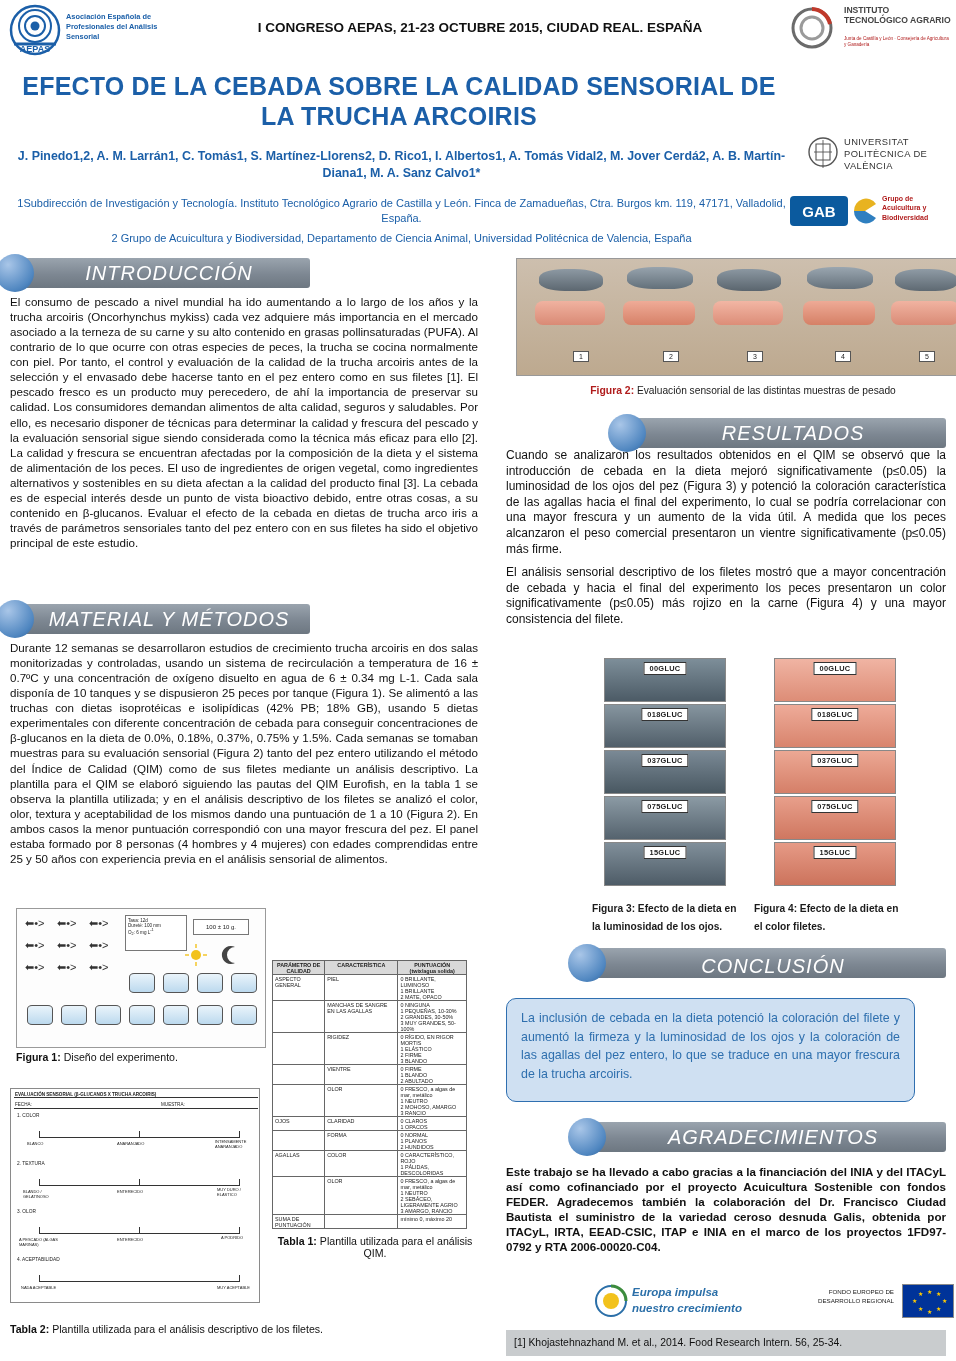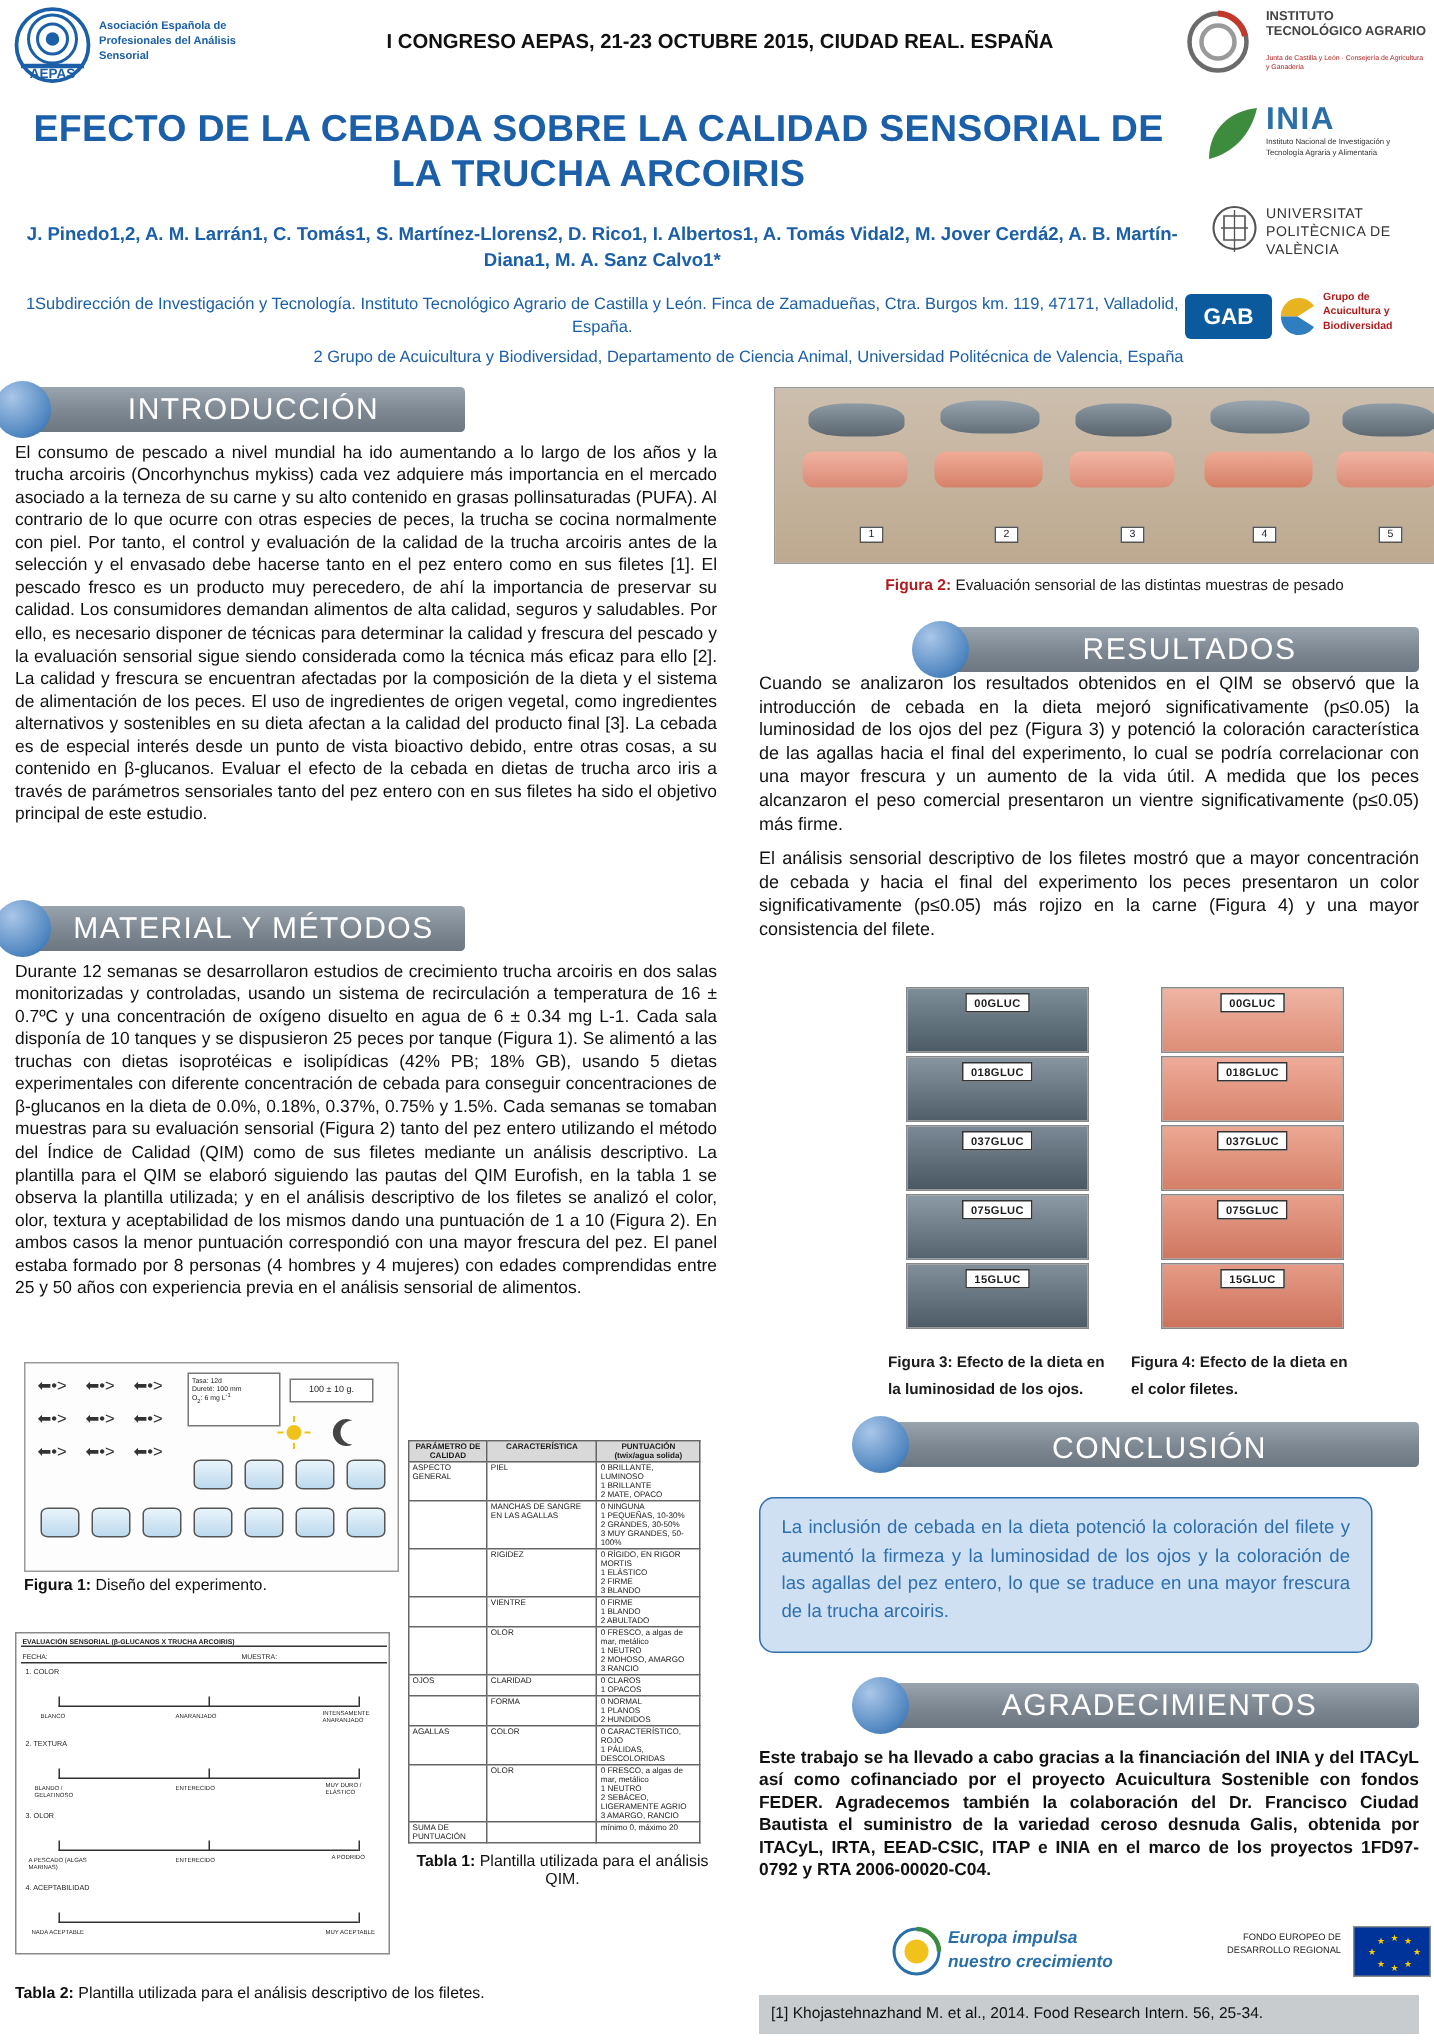--- a/index.html
+++ b/index.html
@@ -50,21 +50,21 @@
     background: linear-gradient(to bottom,#9aa4ae 0%, #7d8792 55%, #6d7781 100%);
     border-radius:3px;
     color:#ffffff; font-size:20px; letter-spacing:1px;
     display:flex; align-items:center; justify-content:center;
   }
   .sec-head .circle {
     position:absolute; left:-14px; top:-4px; width:38px; height:38px;
     border-radius:50%;
     background: radial-gradient(circle at 32% 28%, #a9c6e8, #4f86c0 70%, #2d5f95);
   }
-  .sec-head span { position:relative; z-index:2; padding-left:18px; }
+  .sec-head span { position:relative; z-index:2; padding-left:18px;font-style:italic; }
 
   
   .col-left { position:absolute; left:10px; top:258px; width:468px; }
   .col-right { position:absolute; left:492px; top:258px; width:454px; }
 
   .body-text {
     font-size:11.6px; line-height:1.30; text-align:justify; color:#111;
   }
   .body-text p { margin:0 0 8px 0; }
 
@@ -167,27 +167,20 @@
     <div class="itacyl-logo">
       <svg width="58" height="46" viewBox="0 0 58 46" style="position:absolute;left:0;top:2px;">
         <circle cx="26" cy="22" r="19" fill="none" stroke="#6b6b6b" stroke-width="3"></circle>
         <circle cx="26" cy="22" r="11" fill="none" stroke="#9a9a9a" stroke-width="3"></circle>
         <path d="M26 3 A19 19 0 0 1 44 18" fill="none" stroke="#c0392b" stroke-width="4"></path>
       </svg>
       <div style="position:absolute;left:58px;top:2px;width:108px;font-size:8.6px;line-height:1.15;color:#444;font-weight:bold;">INSTITUTO TECNOLÓGICO AGRARIO</div>
       <div style="position:absolute;left:58px;top:32px;width:108px;font-size:4.6px;line-height:1.2;color:#b01c1c;">Junta de Castilla y León · Consejería de Agricultura y Ganadería</div>
     </div>
 
-    <div class="inia-logo">
-      <svg width="44" height="42" viewBox="0 0 44 42" style="position:absolute;left:0;top:0;">
-        <path d="M6 38 C6 18, 20 6, 38 4 C34 22, 22 34, 6 38 Z" fill="#3d8c3d"></path>
-      </svg>
-      <div style="position:absolute;left:44px;top:0px;font-size:21px;font-weight:bold;color:#2b6fa8;letter-spacing:1px;">INIA</div>
-      <div style="position:absolute;left:44px;top:24px;width:106px;font-size:5.2px;line-height:1.25;color:#333;">Instituto Nacional de Investigación y Tecnología Agraria y Alimentaria</div>
-    </div>
 
     <div class="upv-logo">
       <svg width="34" height="40" viewBox="0 0 34 40" style="position:absolute;left:0;top:0;">
         <circle cx="17" cy="18" r="14" fill="none" stroke="#555" stroke-width="1.4"></circle>
         <path d="M10 10 h14 v16 h-14 z" fill="none" stroke="#555" stroke-width="1.1"></path>
         <path d="M17 6 v28 M8 18 h18" stroke="#555" stroke-width="0.9"></path>
       </svg>
       <div style="position:absolute;left:38px;top:2px;width:108px;font-size:9.4px;line-height:1.25;color:#333;letter-spacing:0.4px;">UNIVERSITAT POLITÈCNICA DE VALÈNCIA</div>
     </div>
 
@@ -196,21 +189,21 @@
       <svg width="26" height="30" viewBox="0 0 26 30" style="position:absolute;left:62px;top:4px;">
         <path d="M2 15 A12 12 0 0 1 24 8 L13 15 Z" fill="#e8b320"></path>
         <path d="M2 15 A12 12 0 0 0 24 22 L13 15 Z" fill="#2f7fc0"></path>
       </svg>
       <div style="position:absolute;left:92px;top:2px;width:70px;font-size:7px;line-height:1.35;color:#b01c1c;font-weight:bold;">Grupo de Acuicultura y Biodiversidad</div>
     </div>
 
     <div class="main-title">EFECTO DE LA CEBADA SOBRE LA CALIDAD SENSORIAL DE LA TRUCHA ARCOIRIS</div>
     <div class="authors">J. Pinedo1,2, A. M. Larrán1, C. Tomás1, S. Martínez-Llorens2, D. Rico1, I. Albertos1, A. Tomás Vidal2, M. Jover Cerdá2, A. B. Martín-Diana1, M. A. Sanz Calvo1*</div>
     <div class="affil" style="top:196px;">1Subdirección de Investigación y Tecnología. Instituto Tecnológico  Agrario de Castilla y León. Finca de Zamadueñas, Ctra. Burgos km. 119, 47171, Valladolid, España.</div>
-    <div class="affil" style="top:231px;text-align:right;">2 Grupo de Acuicultura y Biodiversidad, Departamento de Ciencia Animal, Universidad Politécnica de Valencia, España</div>
+    <div class="affil" style="top:231px;">2 Grupo de Acuicultura y Biodiversidad, Departamento de Ciencia Animal, Universidad Politécnica de Valencia, España</div>
   </div>
 
   <div class="col-left">
 
     <div class="sec-head" style="left:0; top:0; width:300px;">
       <div class="circle"></div>
       <span>INTRODUCCIÓN</span>
     </div>
 
     <div class="body-text" style="position:absolute; left:0; top:36px; width:468px;">

